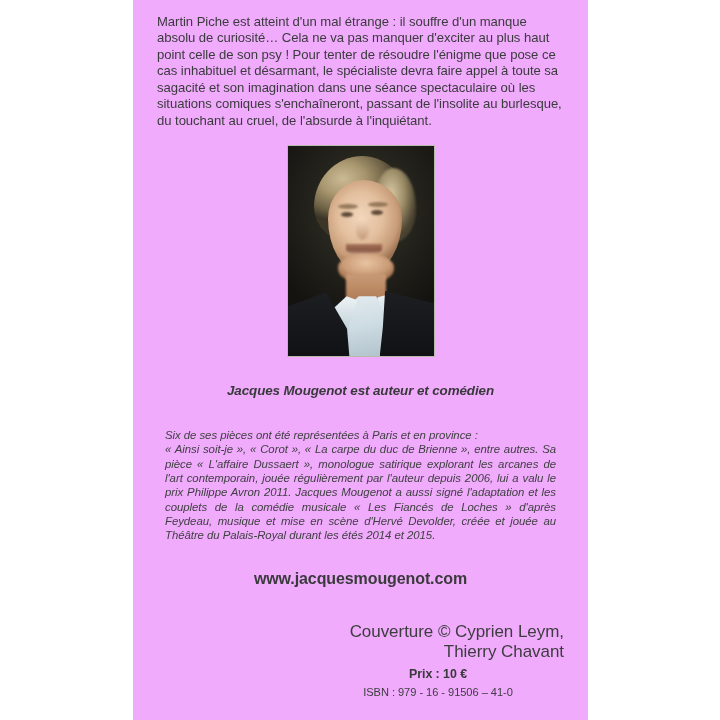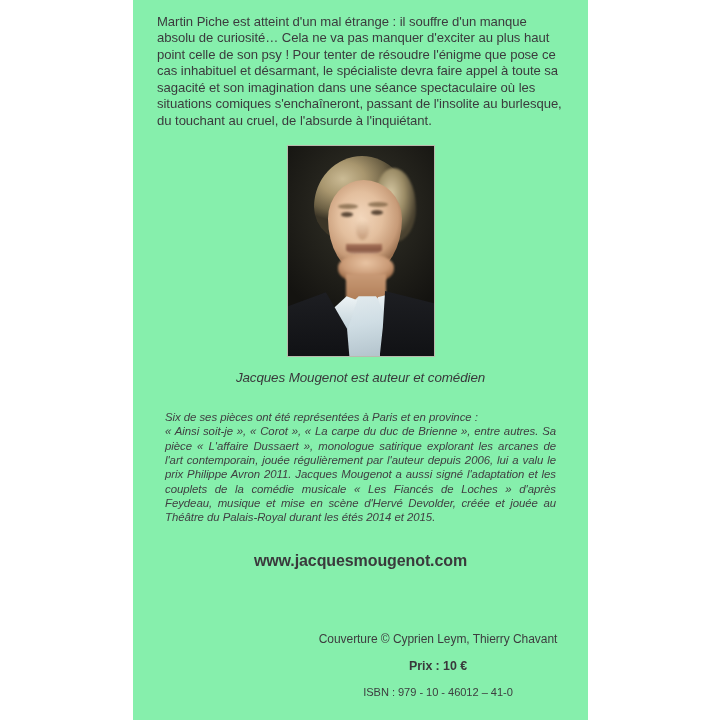--- a/index.html
+++ b/index.html
@@ -15,21 +15,21 @@
     overflow: hidden;
   }
 
   
   #book-page {
     position: absolute;
     left: 133px;
     top: 0;
     width: 455px;
     height: 720px;
-    background: #86efac;
+    background: #f0abfc;
     box-sizing: border-box;
     padding: 0 24px;
   }
 
   
   .blurb {
     margin: 0;
     padding-top: 14px;
     font-size: 13.1px;
     line-height: 16.45px;
@@ -209,26 +209,26 @@
     left: 0; width: 62px;
     clip-path: polygon(0% 26%, 62% 6%, 96% 58%, 100% 100%, 0% 100%);
   }
   #portrait-frame .jacket-r {
     left: 92px; width: 56px;
     clip-path: polygon(10% 4%, 100% 22%, 100% 100%, 0% 100%, 6% 56%);
   }
 
   
   #author-caption {
-    margin: 0;
+    margin: 13px;
     padding-top: 13px;
     text-align: center;
     font-size: 13.4px;
     font-style: italic;
-    font-weight: normal;
+    font-weight: bold;
     color: #39393b;
     letter-spacing: -0.1px;
   }
 
   
   #biography {
     margin: 8px;
     padding-top: 17px;
     font-size: 11.4px;
     line-height: 14.3px;
@@ -256,26 +256,27 @@
   
   #footer {
     position: absolute;
     right: 24px;
     bottom: 22px;
     width: 252px;
     text-align: center;
   }
   #cover-credit {
     margin: 0;
-    font-size: 12px;
+    font-size: 17px;
     color: #3d3d3f;
     letter-spacing: -0.05px;
+    text-align: right;
   }
   #price {
-    margin: 8px;
+    margin: 0;
     padding-top: 5px;
     font-size: 12.4px;
     font-weight: bold;
     color: #39393b;
     letter-spacing: -0.05px;
   }
   #isbn {
     margin: 0;
     padding-top: 5px;
     font-size: 11.1px;
@@ -315,16 +316,16 @@
 
   <p id="author-caption">Jacques Mougenot est auteur et comédien</p>
 
   <p id="biography"><span class="bio-lead">Six de ses pièces ont été représentées à Paris et en province :</span><span>« Ainsi soit-je », « Corot », « La carpe du duc de Brienne », entre autres. Sa pièce « L'affaire Dussaert », monologue satirique explorant les arcanes de l'art contemporain, jouée régulièrement par l'auteur depuis 2006, lui a valu le prix Philippe Avron 2011. Jacques Mougenot a aussi signé l'adaptation et les couplets de la comédie musicale « Les Fiancés de Loches » d'après Feydeau, musique et mise en scène d'Hervé Devolder, créée et jouée au Théâtre du Palais-Royal durant les étés 2014 et 2015.</span></p>
 
   <p id="website">www.jacquesmougenot.com</p>
 
   <div id="footer">
     <p id="cover-credit">Couverture © Cyprien Leym, Thierry Chavant</p>
     <p id="price">Prix : 10 €</p>
-    <p id="isbn">ISBN : 979 - 10 - 46012 – 41-0</p>
+    <p id="isbn">ISBN : 979 - 16 - 91506 – 41-0</p>
   </div>
 
 </div>
 
 </body></html>

